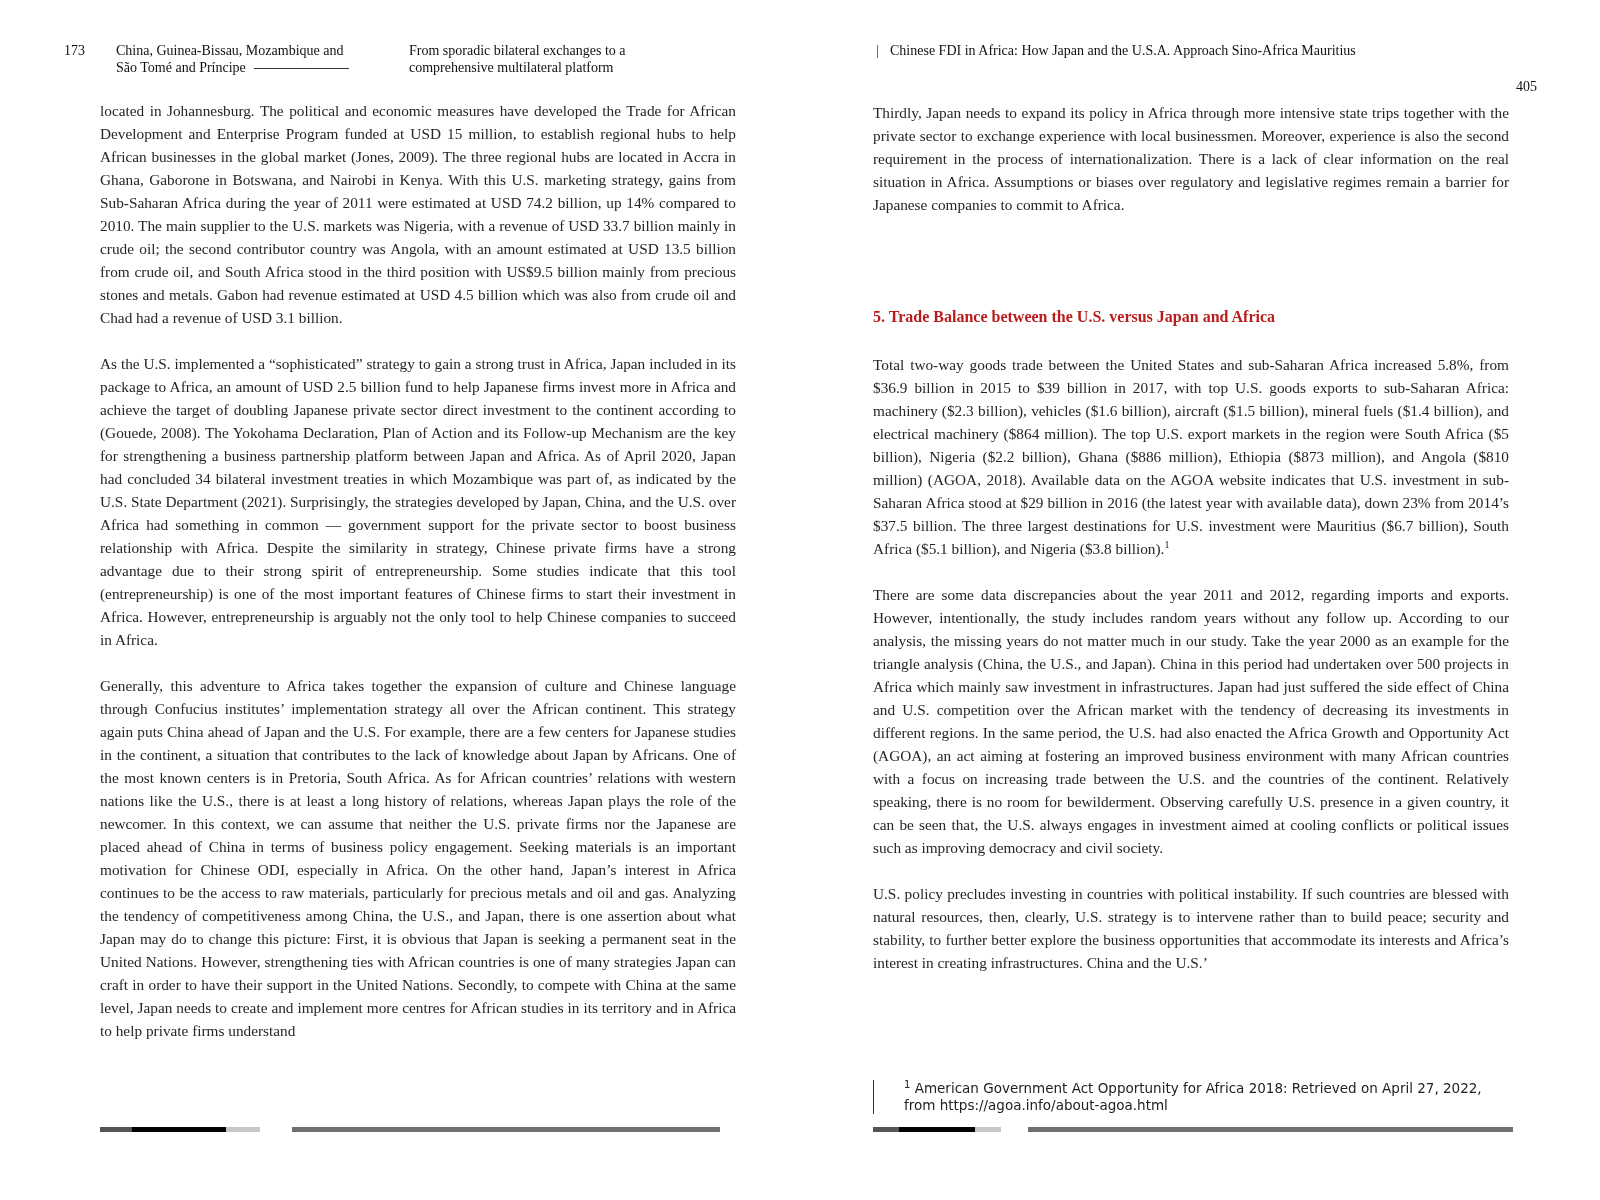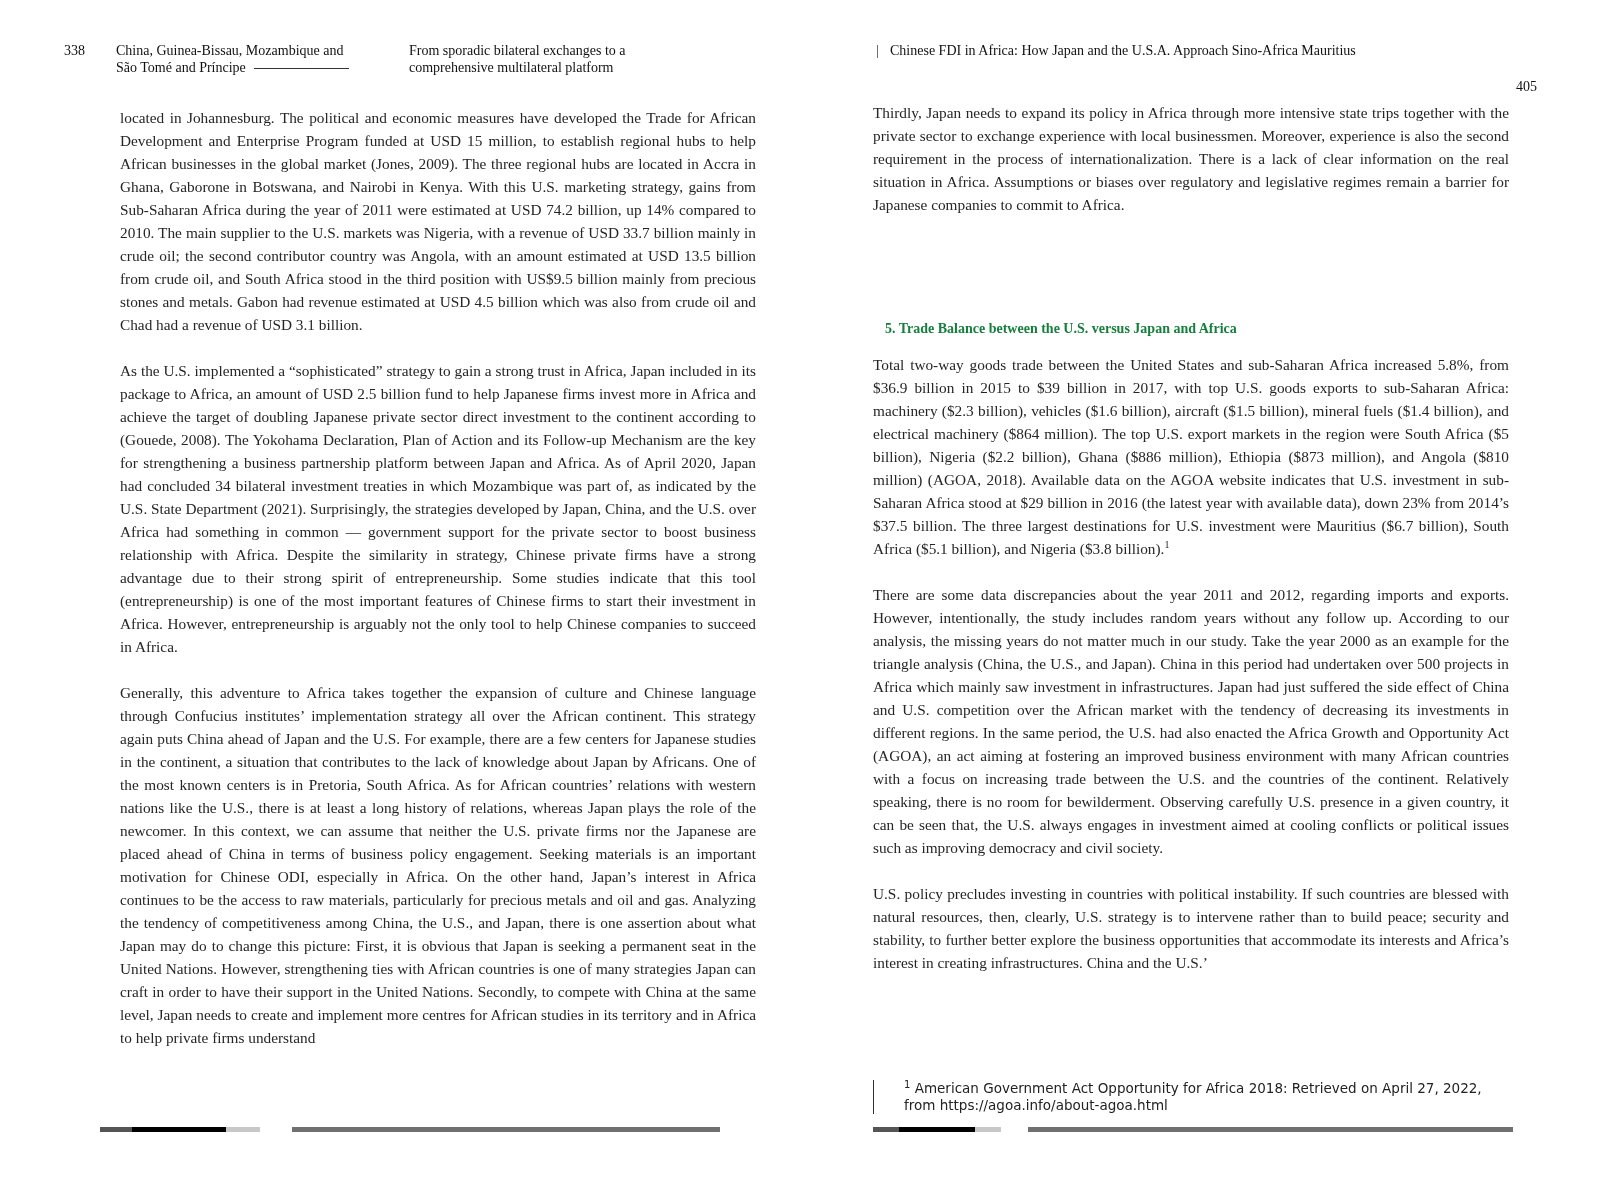--- a/index.html
+++ b/index.html
@@ -12,36 +12,36 @@
   .folio-left { left: 64px; }
   .rh-left-chapter { left: 116px; width: 250px; }
   .rh-left-rule { display: inline-block; width: 95px; border-top: 1px solid #333; vertical-align: middle; margin-left: 8px; }
   .rh-left-section { left: 409px; width: 260px; }
   .rh-right-bar { left: 876px; color: #333; }
   .rh-right-title { left: 890px; }
   .folio-right { left: 1516px; margin-top: 36px; }
 
   .body-text { position: absolute; width: 636px; font-family: "Liberation Serif", serif; font-size: 15.3px; line-height: 23px; text-align: justify; color: #252525; }
   .body-text p { margin: 0 0 23px 0; }
-  .left-body { left: 100px; top: 106px; margin-left: 20px; }
+  .left-body { left: 100px; top: 99px; }
   .right-body-1 { left: 873px; top: 101px; }
-  .section-heading { position: absolute; left: 873px; top: 303px; width: 640px; font-family: "Liberation Serif", serif; font-weight: bold; font-size: 14px; line-height: 28px; color: #15803d; margin: 12px; }
+  .section-heading { position: absolute; left: 873px; top: 303px; width: 640px; font-family: "Liberation Serif", serif; font-weight: bold; font-size: 16px; line-height: 28px; color: #b91c1c; margin: 0; }
   .right-body-2 { left: 873px; top: 353px; }
   sup { font-size: 10px; line-height: 0; }
 
   .footnote { position: absolute; left: 873px; top: 1080px; width: 640px; font-family: "DejaVu Sans", sans-serif; font-size: 13.5px; line-height: 17px; color: #222; padding-left: 30px; border-left: 1.5px solid #333; box-sizing: border-box; }
 
   .footer-bar { position: absolute; height: 5px; }
   .fb-seg { position: absolute; top: 0; height: 5px; }
 </style>
 </head>
 <body>
 
 <div class="page page-left">
-  <div class="running-head folio-left">338</div>
+  <div class="running-head folio-left">173</div>
   <div class="running-head rh-left-chapter">
     <div>China, Guinea-Bissau, Mozambique and</div>
     <div><span>São Tomé and Príncipe</span><span class="rh-left-rule"></span></div>
   </div>
   <div class="running-head rh-left-section">
     <div>From sporadic bilateral exchanges to a</div>
     <div>comprehensive multilateral platform</div>
   </div>
 
   <div class="body-text left-body">

